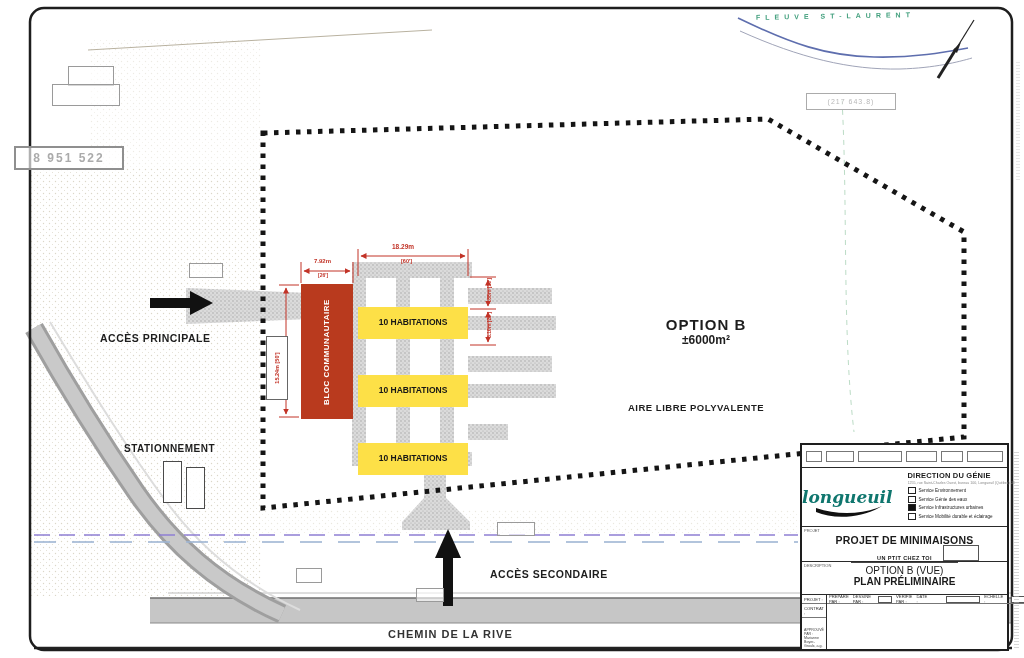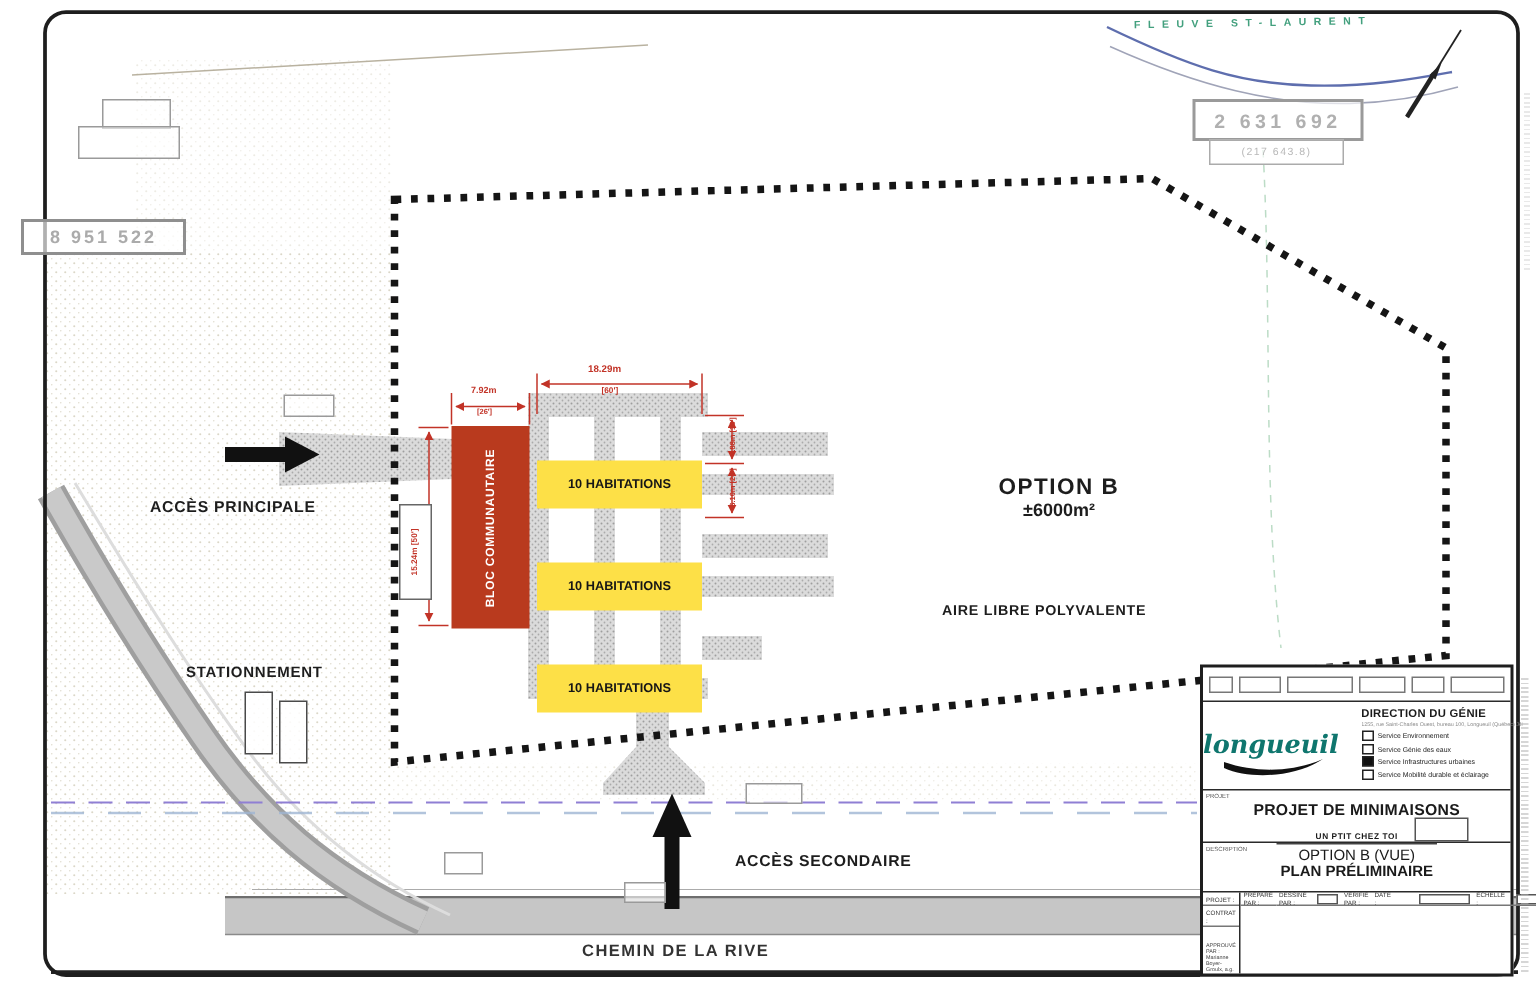--- a/index.html
+++ b/index.html
@@ -151,23 +151,20 @@
     </g>
 
     <rect x="30" y="8" width="982" height="642" rx="14" fill="none" stroke="#1E1E1E" stroke-width="2.5"></rect>
   </svg>
 
   <div class="abs" style="left:756px;top:12px;width:210px;font-size:7px;font-weight:bold;letter-spacing:5px;color:#43A07E;transform:rotate(-1deg);white-space:nowrap;">FLEUVE ST-LAURENT</div>
 
   <div class="abs lotbox" style="left:14px;top:146px;width:106px;height:20px;border:2px solid #8f8f8f;">
     <span style="font-size:12px;font-weight:bold;letter-spacing:2px;color:#ABABAB;">8 951 522</span>
   </div>
-  <div class="abs lotbox" style="left:795px;top:66px;width:110px;height:24px;border:2px solid #9a9a9a;">
-    <span style="font-size:13px;font-weight:bold;letter-spacing:3px;color:#B0B0B0;">2 631 692</span>
-  </div>
   <div class="abs lotbox" style="left:806px;top:93px;width:88px;height:15px;border:1.5px solid #ababab;">
     <span style="font-size:7px;letter-spacing:1px;color:#B8B8B8;">(217 643.8)</span>
   </div>
 
   <div class="abs fbox" style="left:68px;top:66px;width:44px;height:18px;"></div>
   <div class="abs fbox" style="left:52px;top:84px;width:66px;height:20px;"></div>
   <div class="abs fbox" style="left:189px;top:263px;width:32px;height:13px;"></div>
   <div class="abs fbox" style="left:497px;top:522px;width:36px;height:12px;"></div>
   <div class="abs fbox" style="left:296px;top:568px;width:24px;height:13px;"></div>
   <div class="abs fbox" style="left:416px;top:588px;width:26px;height:12px;"></div>

